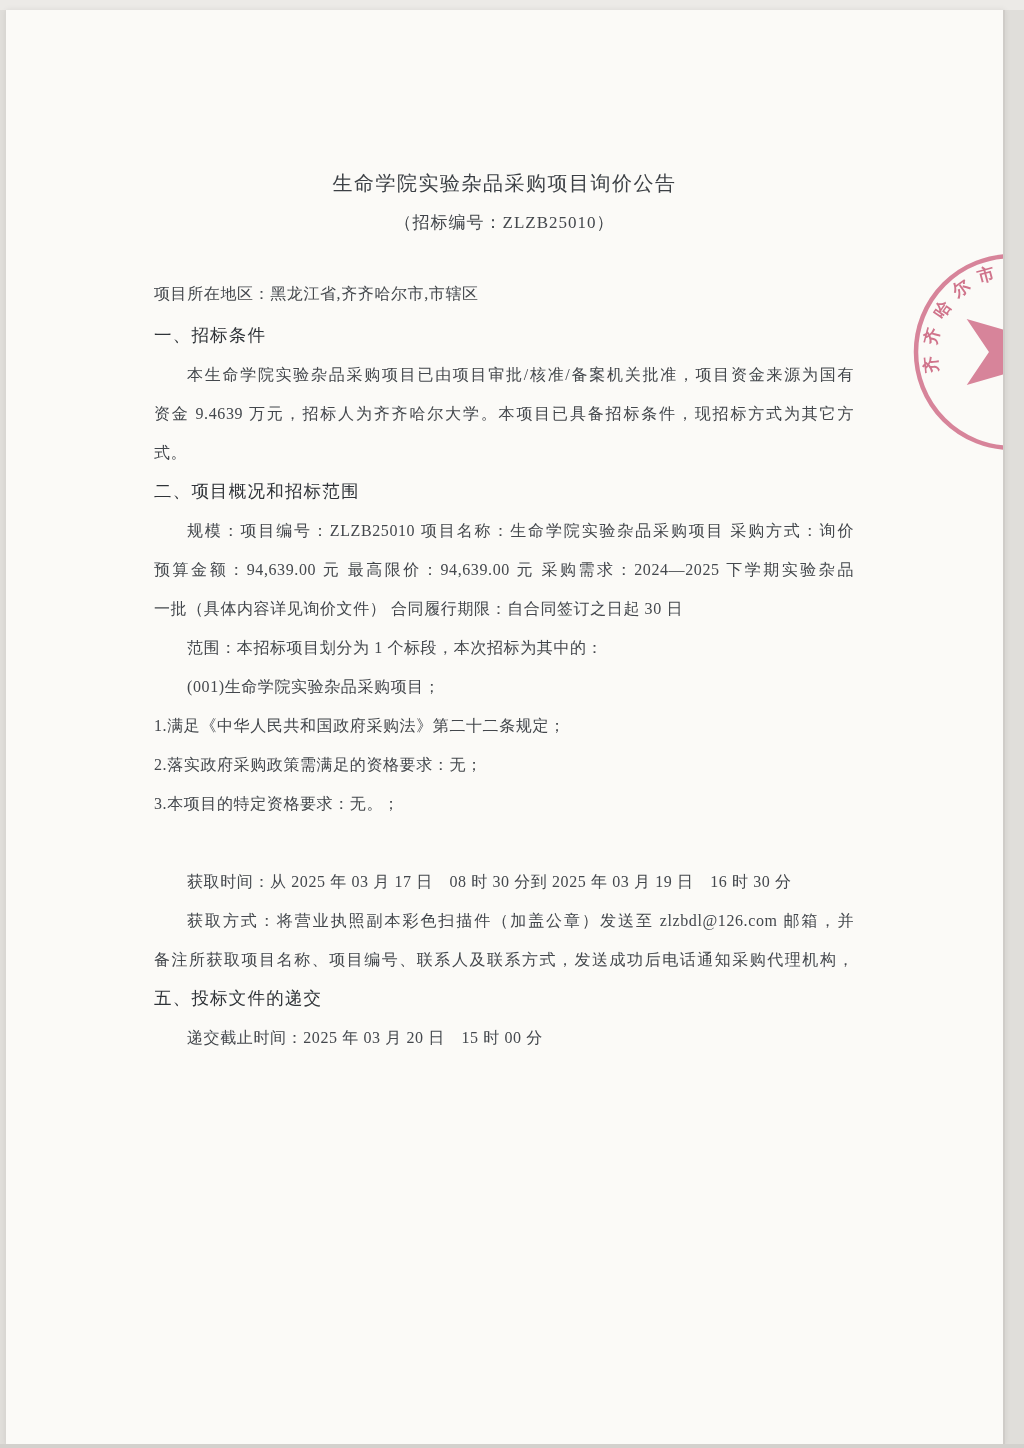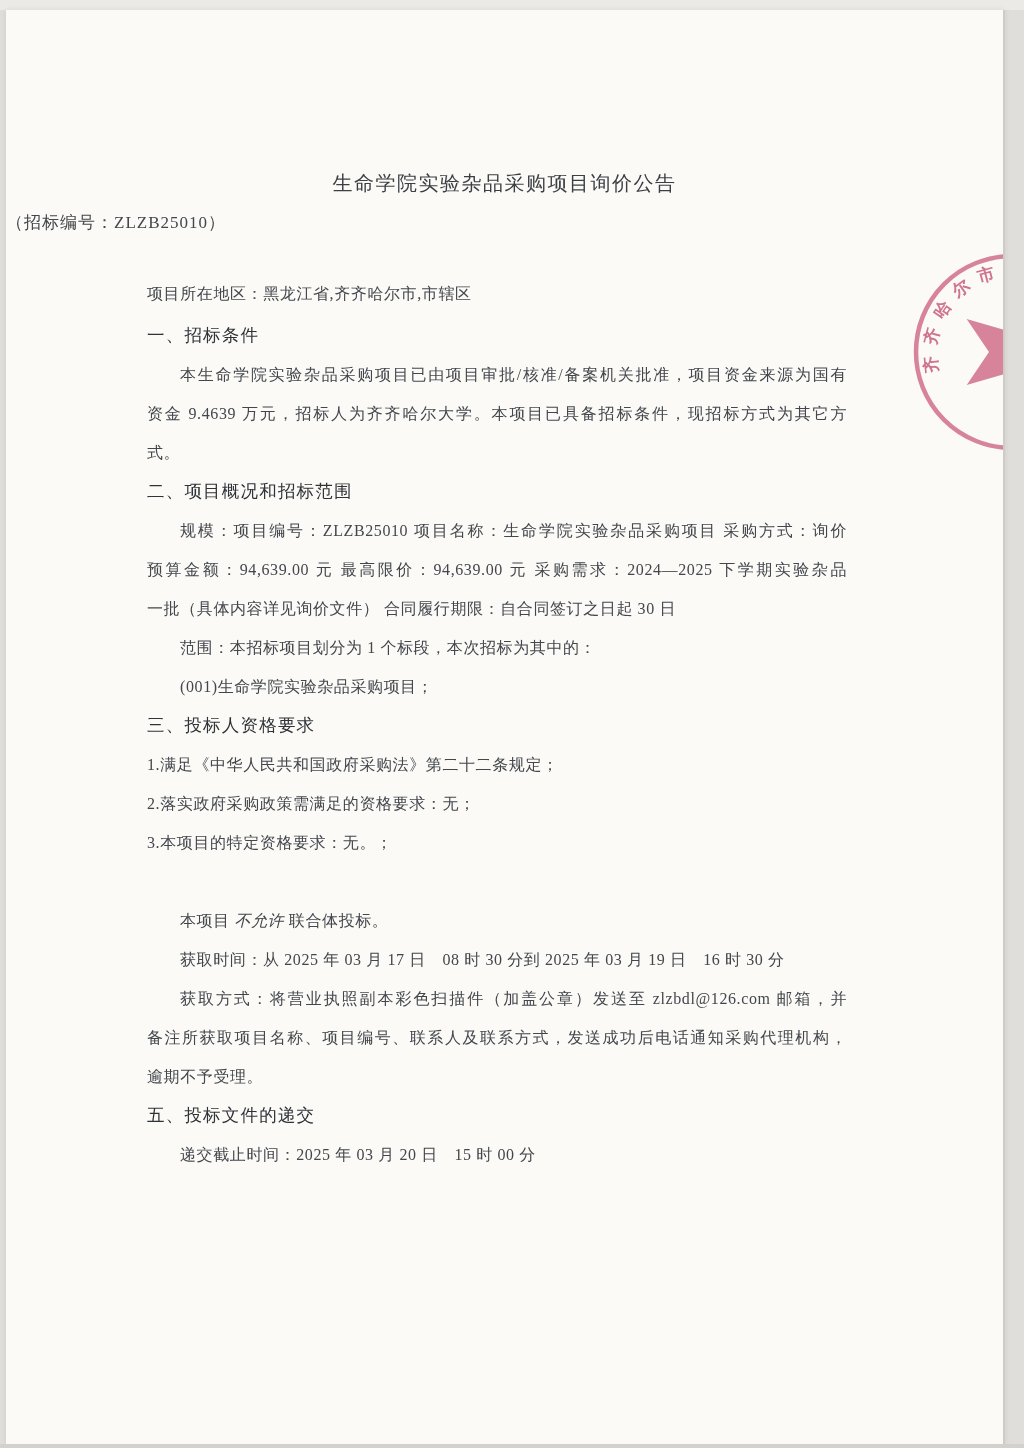--- a/index.html
+++ b/index.html
@@ -21,29 +21,29 @@
   .doc-title {
     margin-top: 158px;
     text-align: center;
     font-size: 20px;
     line-height: 30px;
     color: #3b3f44;
     letter-spacing: 1.5px;
   }
   .doc-subtitle {
     margin-top: 12px;
-    text-align: left;
+    text-align: center;
     font-size: 17px;
     line-height: 26px;
     color: #43474c;
     letter-spacing: 1px;
   }
   .content {
     position: absolute;
-    left: 141px; top: 264px;
+    left: 148px; top: 264px;
     width: 700px;
     color: #43474c;
   }
   .row {
     height: 39px;
     line-height: 39px;
     font-size: 16px;
     letter-spacing: 0.6px;
     white-space: nowrap;
   }
@@ -93,35 +93,28 @@
       <div class="row full">资金 9.4639 万元，招标人为齐齐哈尔大学。本项目已具备招标条件，现招标方式为其它方</div>
       <div class="row">式。</div>
 
       <div class="row heading-row">二、项目概况和招标范围</div>
       <div class="row indent full">规模：项目编号：ZLZB25010 项目名称：生命学院实验杂品采购项目 采购方式：询价</div>
       <div class="row full">预算金额：94,639.00 元 最高限价：94,639.00 元 采购需求：2024—2025 下学期实验杂品</div>
       <div class="row">一批（具体内容详见询价文件） 合同履行期限：自合同签订之日起 30 日</div>
       <div class="row indent">范围：本招标项目划分为 1 个标段，本次招标为其中的：</div>
       <div class="row indent">(001)生命学院实验杂品采购项目；</div>
 
-      <div class="row heading-row">三、投标人资格要求</div>
       <div class="row">1.满足《中华人民共和国政府采购法》第二十二条规定；</div>
       <div class="row">2.落实政府采购政策需满足的资格要求：无；</div>
       <div class="row">3.本项目的特定资格要求：无。；</div>
       <div class="blank-row"></div>
-      <div class="row indent">
-        <span>本项目</span>
-        <span class="em-it">不允许</span>
-        <span>联合体投标。</span>
-      </div>
 
       <div class="row indent">获取时间：从 2025 年 03 月 17 日　08 时 30 分到 2025 年 03 月 19 日　16 时 30 分</div>
       <div class="row indent full">获取方式：将营业执照副本彩色扫描件（加盖公章）发送至 zlzbdl@126.com 邮箱，并</div>
       <div class="row full">备注所获取项目名称、项目编号、联系人及联系方式，发送成功后电话通知采购代理机构，</div>
-      <div class="row">逾期不予受理。</div>
 
       <div class="row heading-row">五、投标文件的递交</div>
       <div class="row indent">递交截止时间：2025 年 03 月 20 日　15 时 00 分</div>
     </div>
 
     <svg class="seal" viewBox="-120 -120 240 240" width="240" height="240">
       <circle cx="0" cy="0" r="96" fill="none" stroke="#cd6480" stroke-width="4.5"></circle>
       <polygon transform="rotate(18)" points="0,-56 13.5,-18.6 53.3,-17.3 21.9,7.1 32.9,45.3 0,23 -32.9,45.3 -21.9,7.1 -53.3,-17.3 -13.5,-18.6" fill="#cd6480"></polygon>
       <defs>
         <path id="sealTextPath" d="M -71.5 26 A 76 76 0 1 1 71.5 26" fill="none"></path>

